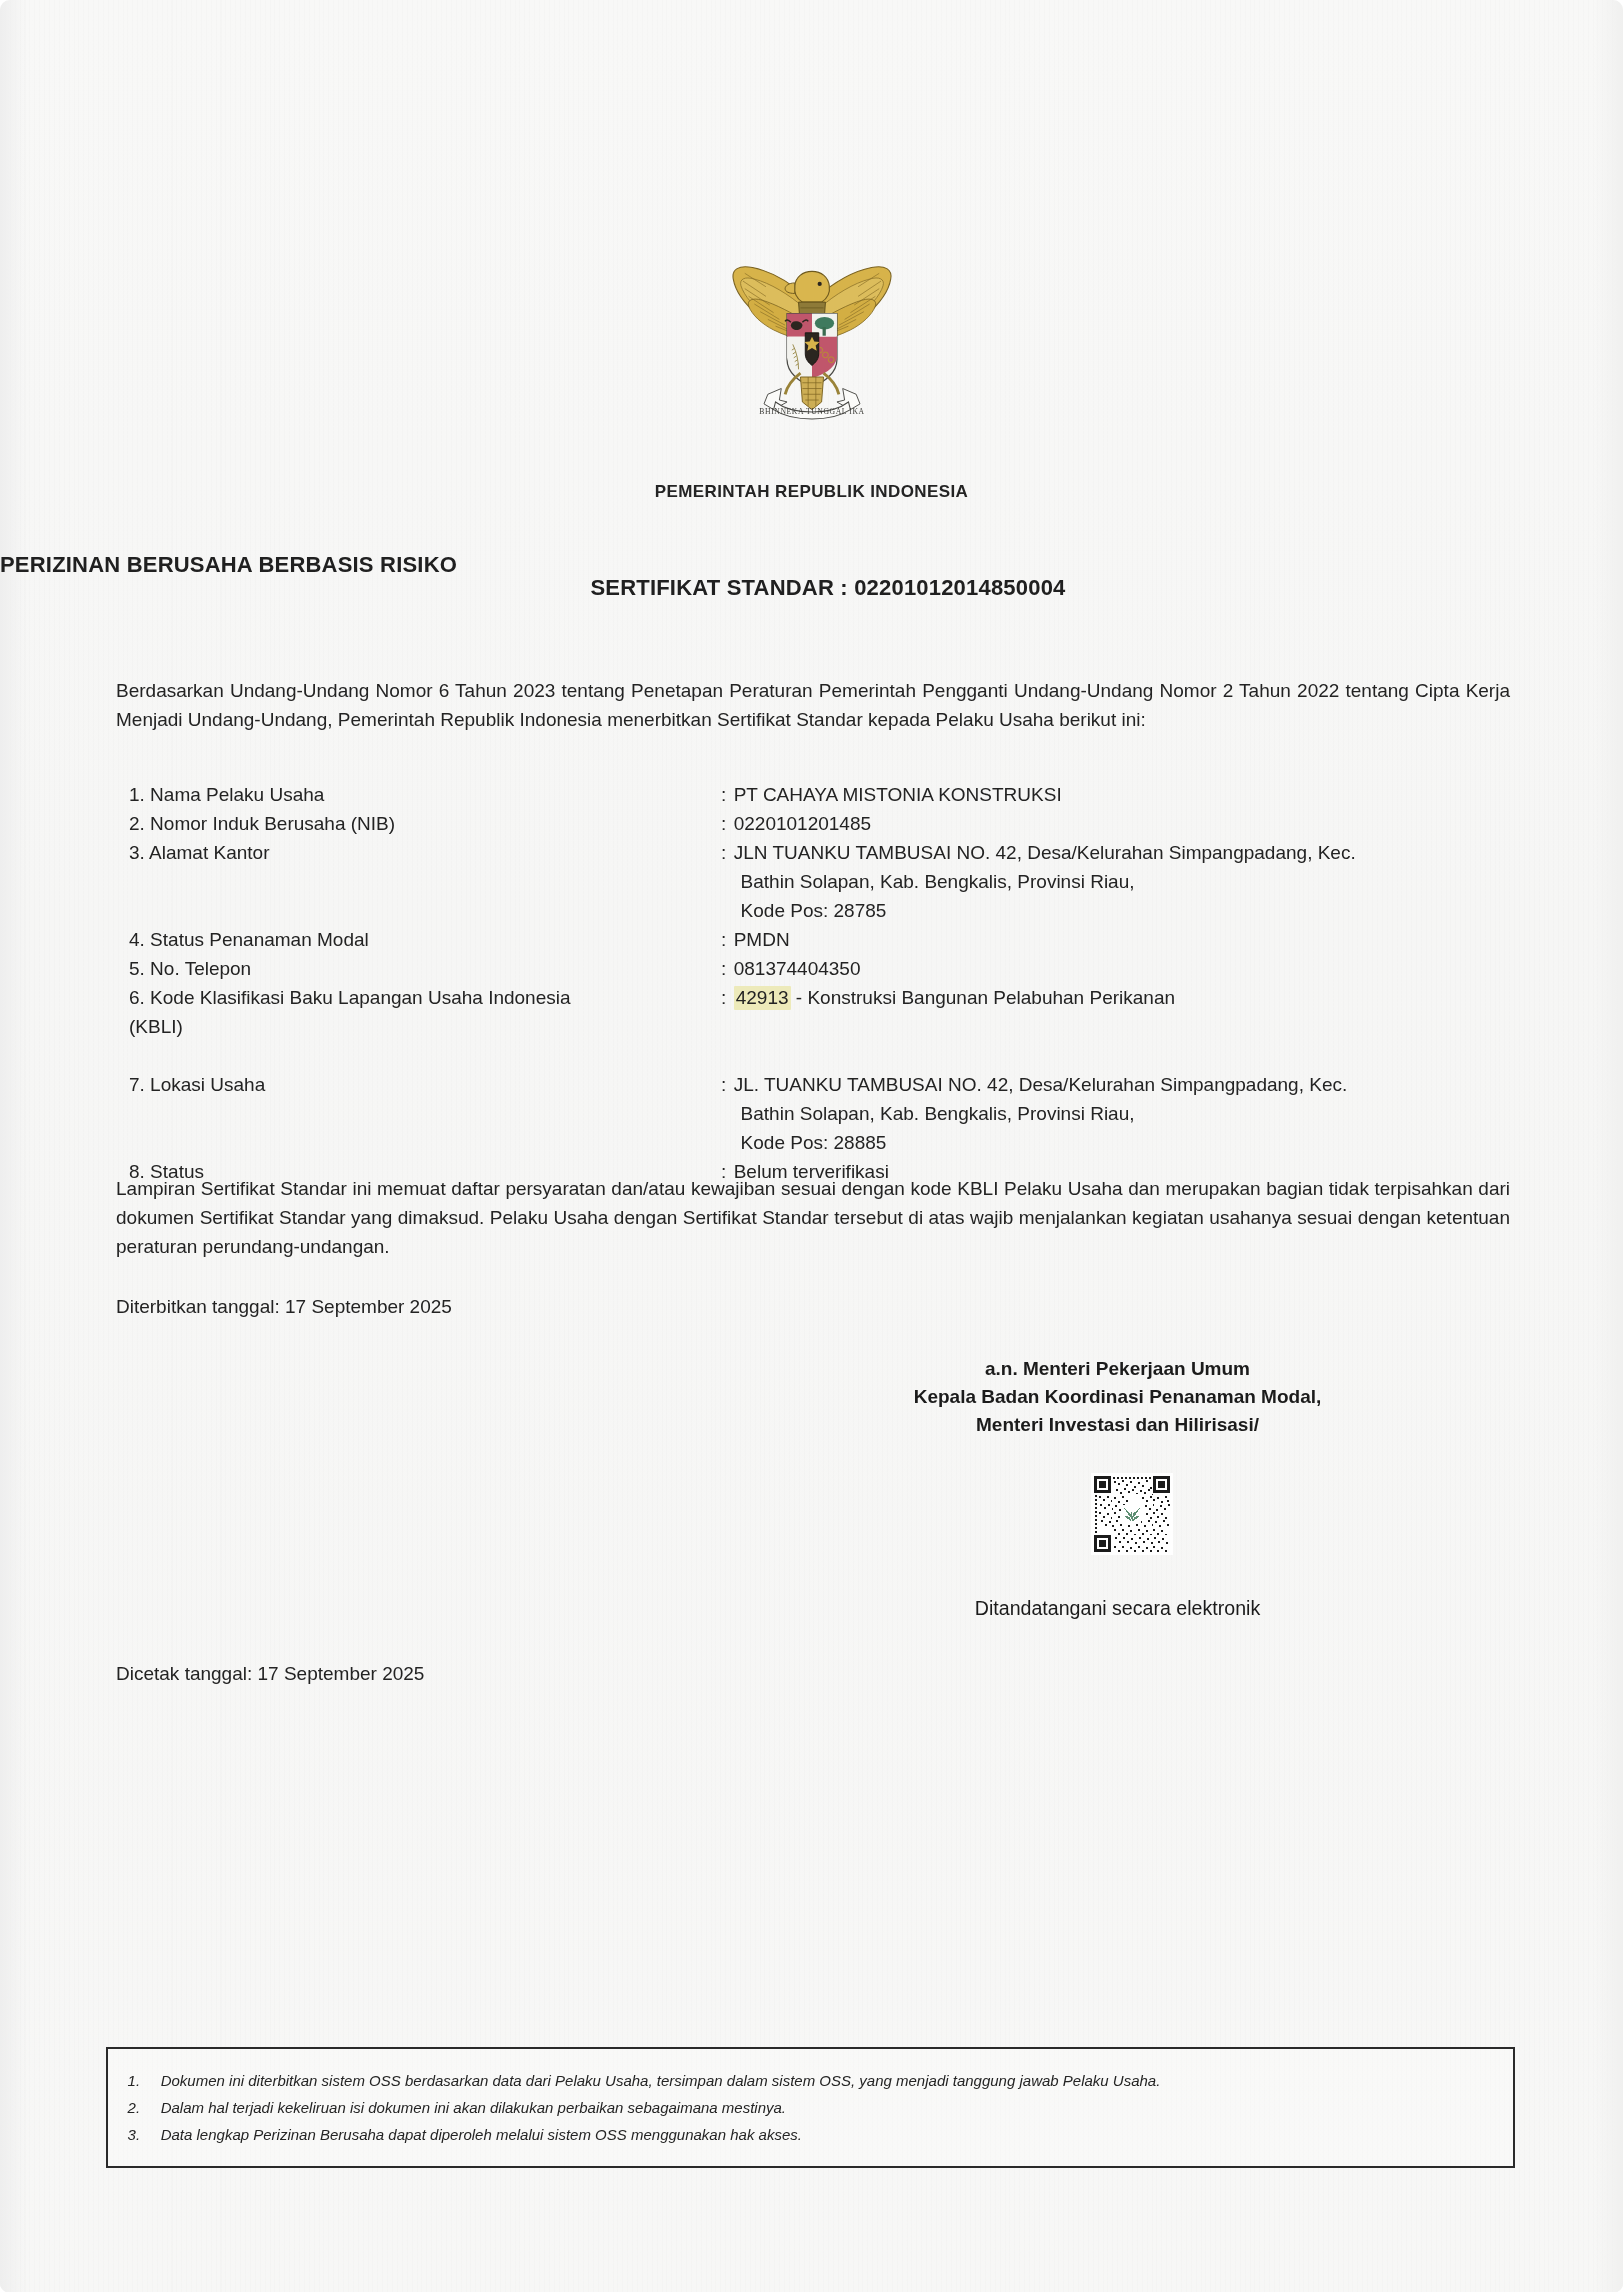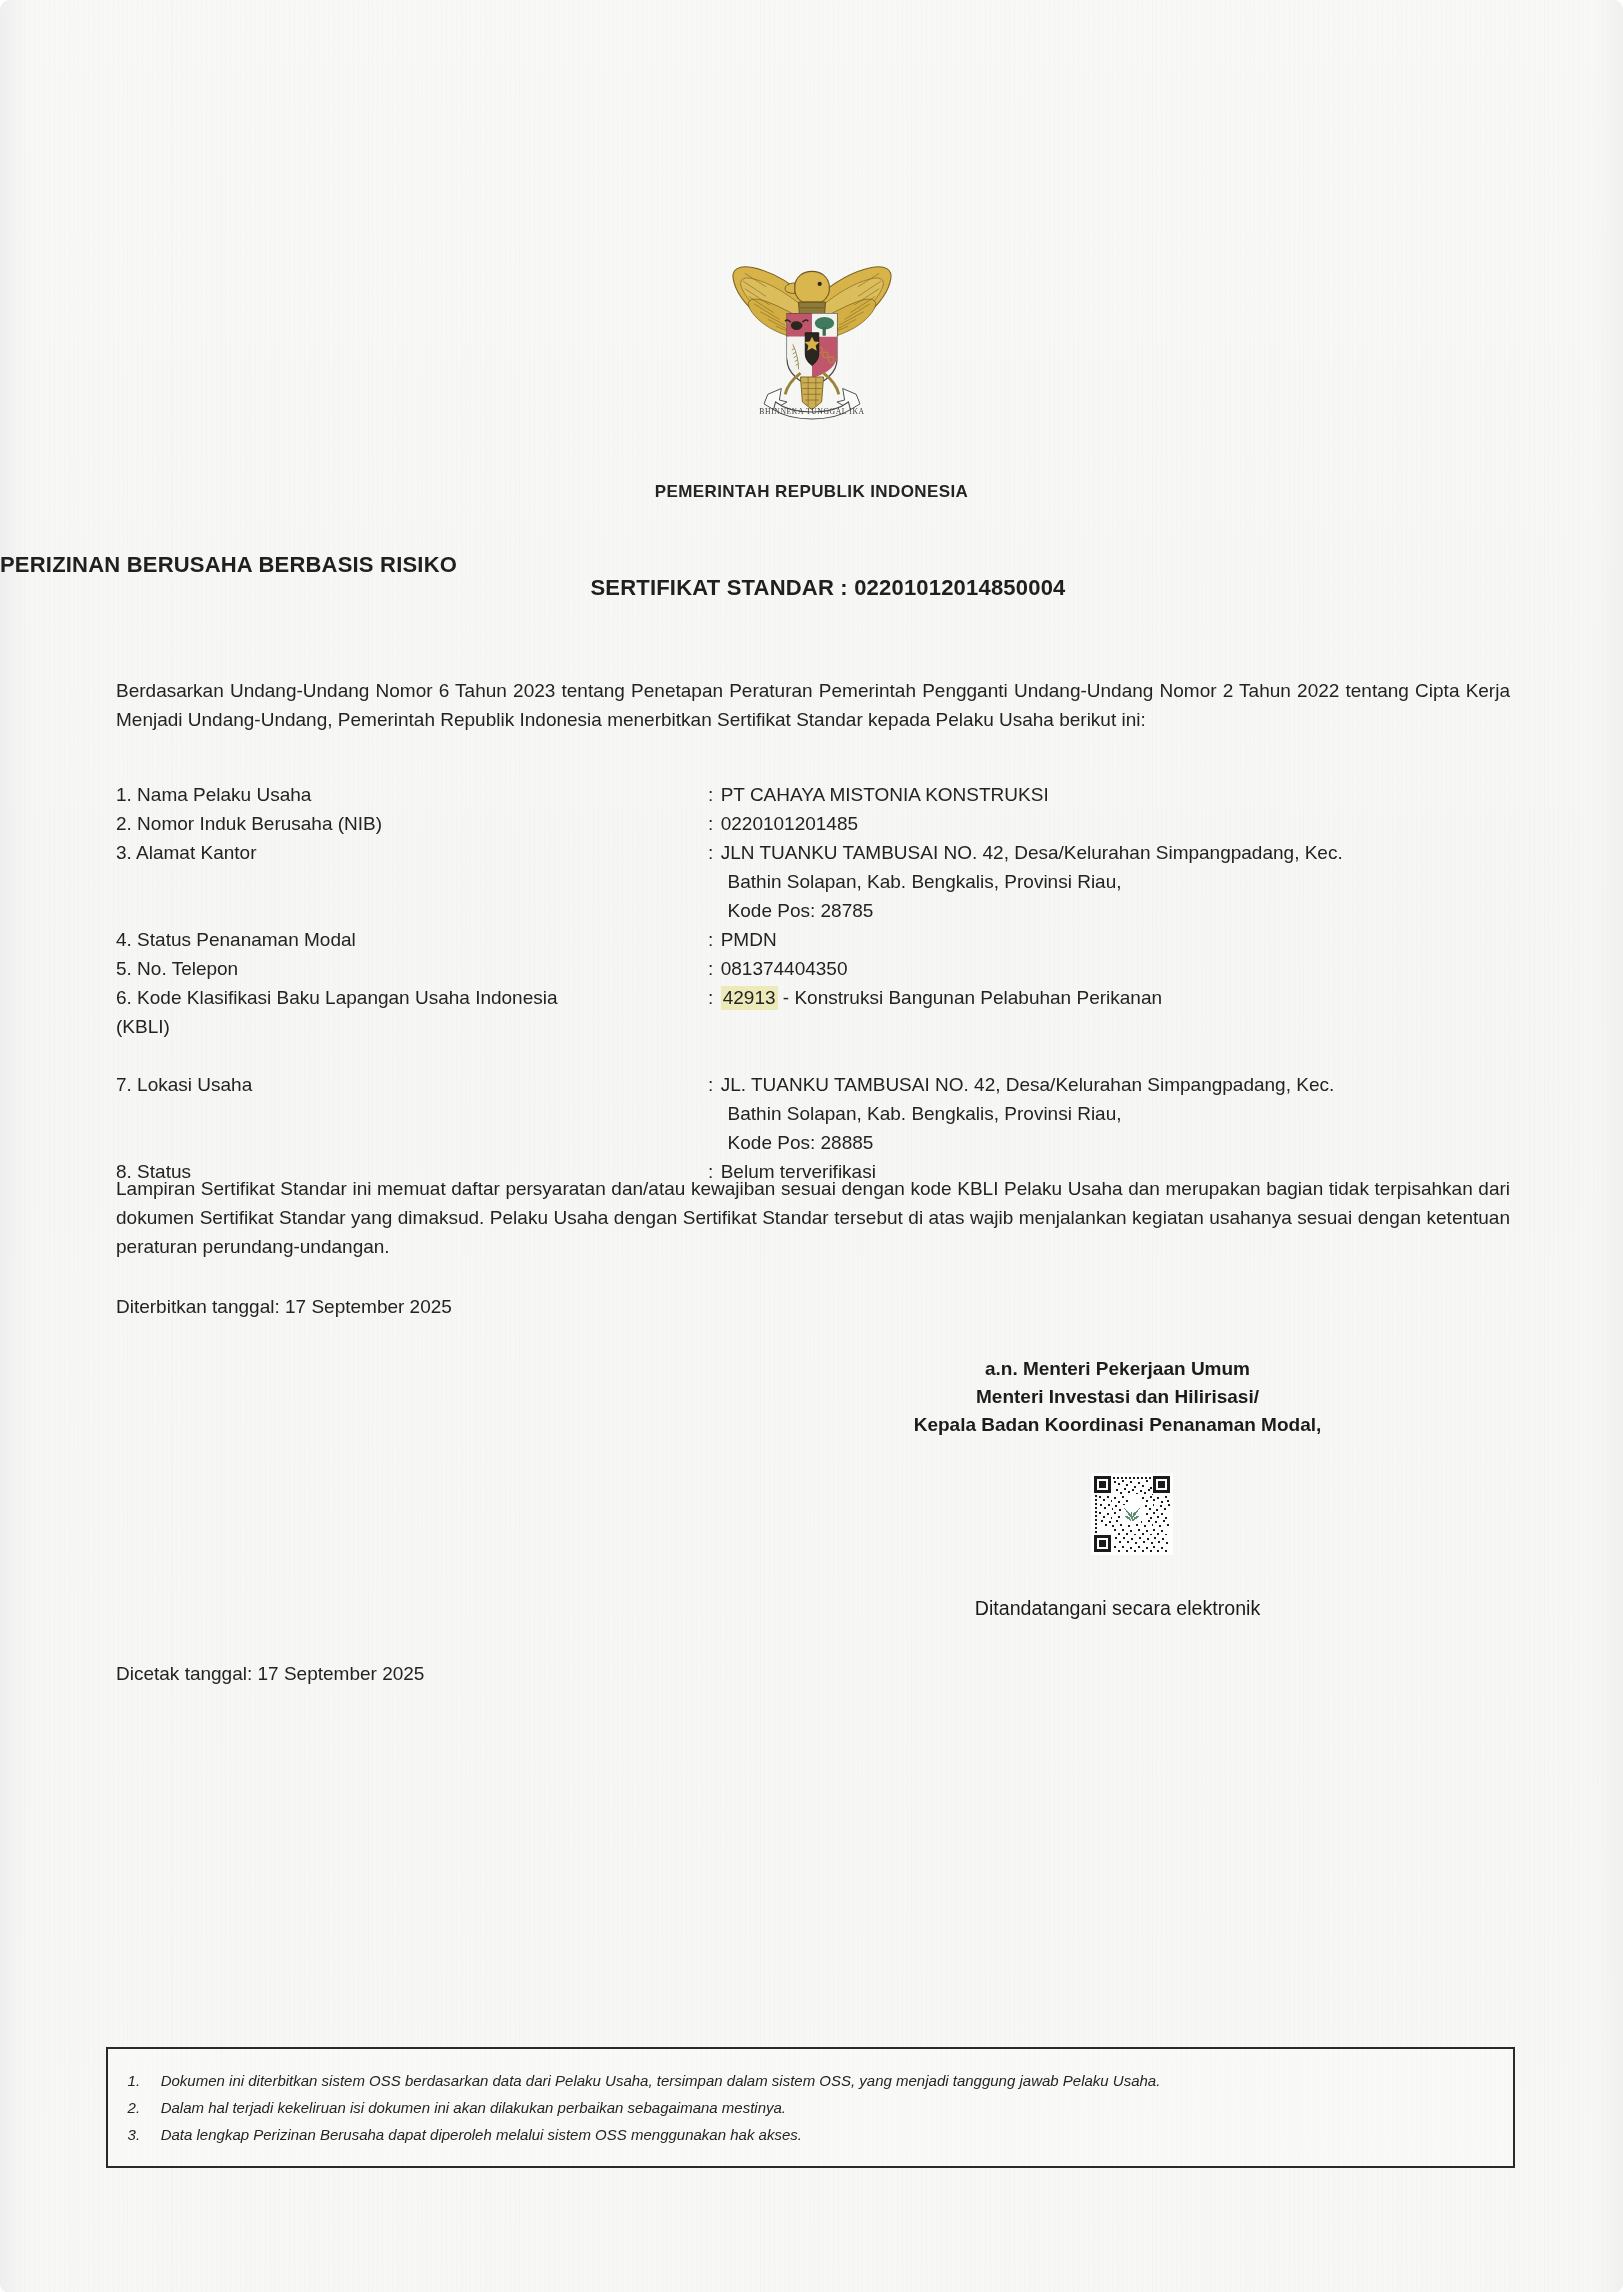--- a/index.html
+++ b/index.html
@@ -114,20 +114,21 @@
     color: #232323;
   }
   .row {
     display: flex;
     align-items: flex-start;
   }
   .row-label {
     width: 592px;
     flex: 0 0 592px;
     white-space: pre-line;
+    margin-left: 13px;
   }
   .row-value {
     flex: 1 1 auto;
     display: flex;
   }
   .colon {
     width: 12.7px;
     flex: 0 0 12.7px;
   }
   .val-text {
@@ -423,22 +424,22 @@
     </div>
 
   </div>
 
   <div class="closing">Lampiran Sertifikat Standar ini memuat daftar persyaratan dan/atau kewajiban sesuai dengan kode KBLI Pelaku Usaha dan merupakan bagian tidak terpisahkan dari dokumen Sertifikat Standar yang dimaksud. Pelaku Usaha dengan Sertifikat Standar tersebut di atas wajib menjalankan kegiatan usahanya sesuai dengan ketentuan peraturan perundang-undangan.</div>
 
   <div class="issued">Diterbitkan tanggal: 17 September 2025</div>
 
   <div class="sig">
     <div>a.n. Menteri Pekerjaan Umum</div>
+    <div>Kepala Badan Koordinasi Penanaman Modal,</div>
     <div>Menteri Investasi dan Hilirisasi/</div>
-    <div>Kepala Badan Koordinasi Penanaman Modal,</div>
   </div>
 
   <div class="qr-wrap">
     <svg class="qr" viewBox="0 0 84 84" shape-rendering="crispEdges">
       <rect x="0" y="0" width="84" height="84" fill="#ffffff"></rect>
       <g fill="#1b1b1b">
 
         <rect x="3" y="3" width="17" height="3"></rect>
           <rect x="3" y="17" width="17" height="3"></rect>
         <rect x="3" y="3" width="3" height="17"></rect>

